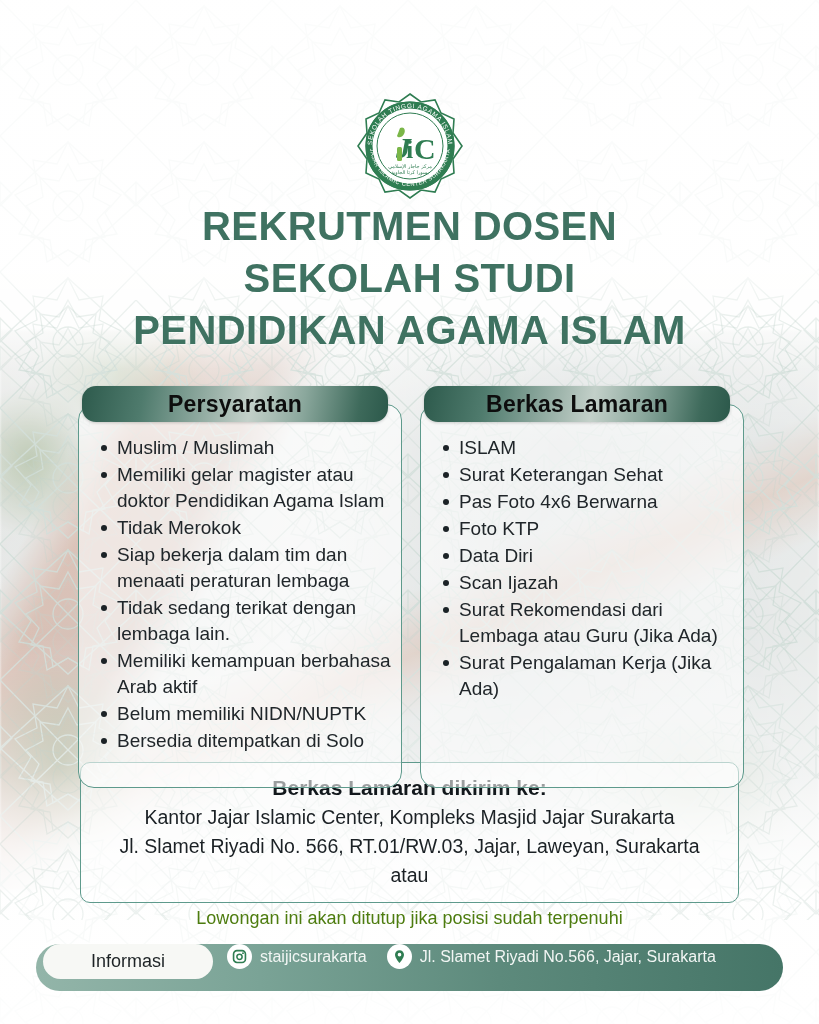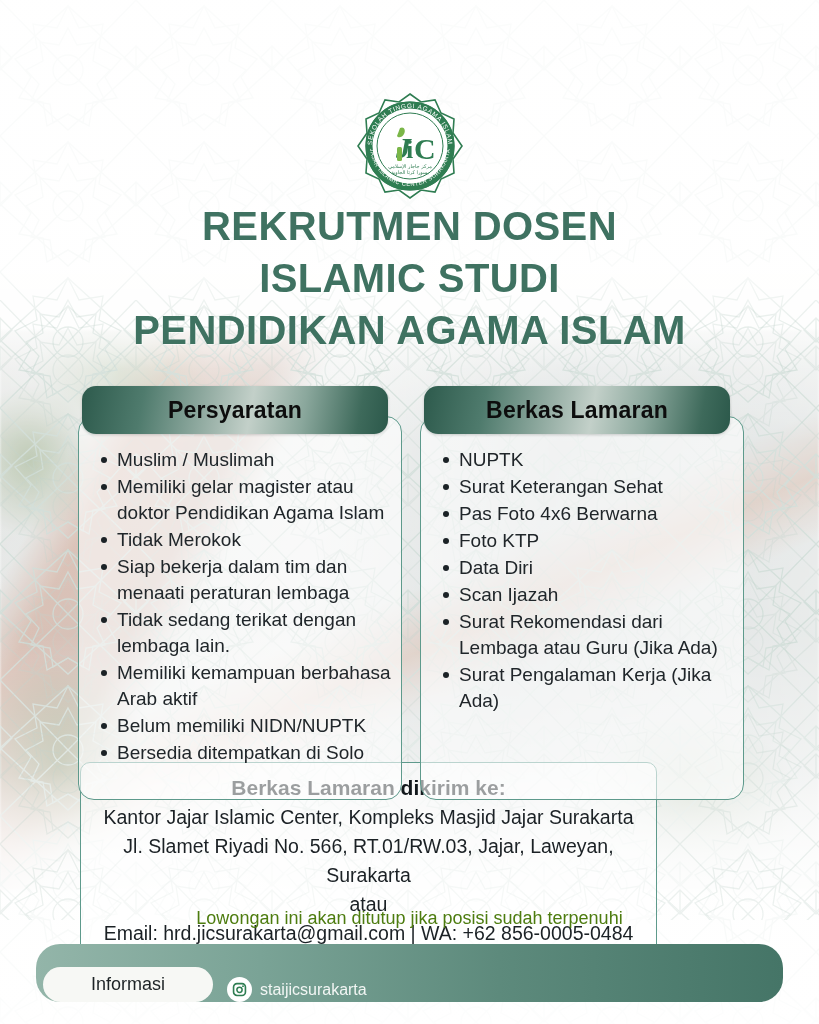--- a/index.html
+++ b/index.html
@@ -118,21 +118,21 @@
     gap: 18px;
     align-items: flex-start;
   }
   .card {
     position: relative;
     flex: 1 1 0;
   }
   .card-head {
     position: relative;
     z-index: 3;
-    height: 48px;
+    height: 36px;
     border-radius: 14px;
     display: flex;
     align-items: center;
     justify-content: center;
     background: linear-gradient(100deg,
         #2d5a4c 0%,
         #4f7b6d 20%,
         #9fb5ac 44%,
         #c3d0c9 55%,
         #8aa79c 72%,
@@ -181,21 +181,21 @@
     height: 6px;
     border-radius: 50%;
     background: #1b2226;
   }
 
   
   .contact-box {
     position: absolute;
     left: 80px;
     top: 762px;
-    width: 577px;
+    width: 659px;
     border: 1.4px solid #5e9a8c;
     border-radius: 10px;
     background: rgba(255,255,255,0.50);
     padding: 10px 12px 12px 12px;
     box-sizing: border-box;
     text-align: center;
   }
   .contact-title {
     font-size: 21px;
     font-weight: bold;
@@ -218,25 +218,25 @@
     font-size: 18px;
     color: #4d7c0f;
   }
 
   
   .footer-bar {
     position: absolute;
     left: 36px;
     top: 944px;
     width: 747px;
-    height: 58px;
+    height: 47px;
     border-radius: 24px;
     background: linear-gradient(90deg, #93b5a9 0%, #7aa396 30%, #5d8a7c 62%, #457567 100%);
     display: flex;
-    align-items: flex-end;
+    align-items: flex-start;
     padding-left: 7px;
     box-sizing: border-box;
   }
   .info-pill {
     height: 35px;
     min-width: 130px;
     padding: 0 20px;
     border-radius: 18px;
     background: #f7f8f5;
     display: flex;
@@ -326,21 +326,21 @@
         <text x="58" y="67" font-size="30" font-weight="bold" font-family="Liberation Serif, serif" fill="#2f7d52">C</text>
         <rect x="41" y="55" width="5" height="14" rx="1.5" fill="#7ab648"></rect>
       </g>
       <text x="54" y="76" font-size="5" text-anchor="middle" font-family="DejaVu Sans, sans-serif" fill="#2f7d52">مركز جاجار الإسلامي</text>
       <text x="54" y="82" font-size="5" text-anchor="middle" font-family="DejaVu Sans, sans-serif" fill="#2f7d52">بسورا كرتا الجاوية</text>
     </svg>
   </div>
 
   <div class="title-block">
     <div class="title-line">REKRUTMEN DOSEN</div>
-    <div class="title-line">ISLAMIC STUDI</div>
+    <div class="title-line">SEKOLAH STUDI</div>
     <div class="title-line">PENDIDIKAN AGAMA ISLAM</div>
   </div>
 
   <div class="cards">
 
     <div class="card">
       <div class="card-head">
         <span class="card-head-title">Persyaratan</span>
       </div>
       <div class="card-body left">
@@ -356,53 +356,61 @@
         </ul>
       </div>
     </div>
 
     <div class="card">
       <div class="card-head">
         <span class="card-head-title">Berkas Lamaran</span>
       </div>
       <div class="card-body right">
         <ul class="req-list">
-          <li>NUPTK</li>
+          <li>ISLAM</li>
           <li>Surat Keterangan Sehat</li>
           <li>Pas Foto 4x6 Berwarna</li>
           <li>Foto KTP</li>
           <li>Data Diri</li>
           <li>Scan Ijazah</li>
           <li>Surat Rekomendasi dari Lembaga atau Guru (Jika Ada)</li>
           <li>Surat Pengalaman Kerja (Jika Ada)</li>
         </ul>
       </div>
     </div>
 
   </div>
 
   <div class="contact-box">
     <div class="contact-title">Berkas Lamaran dikirim ke:</div>
     <div class="contact-line">Kantor Jajar Islamic Center, Kompleks Masjid Jajar Surakarta</div>
     <div class="contact-line">Jl. Slamet Riyadi No. 566, RT.01/RW.03, Jajar, Laweyan, Surakarta</div>
     <div class="contact-line">atau</div>
-    <div class="contact-line">Email: hrd.jicsurakarta@gmail.com | WA: +62 856-0005-0484</div>
   </div>
 
   <div class="note">Lowongan ini akan ditutup jika posisi sudah terpenuhi</div>
 
   <div class="footer-bar">
     <div class="info-pill">Informasi</div>
 
     <div class="foot-item">
       <span class="foot-icon">
         <svg width="15" height="15" viewBox="0 0 24 24">
           <rect x="2.5" y="2.5" width="19" height="19" rx="5.5" fill="none" stroke="#2f7d52" stroke-width="2.6"></rect>
           <circle cx="12" cy="12.4" r="4.2" fill="none" stroke="#2f7d52" stroke-width="2.4"></circle>
           <circle cx="17.6" cy="6.6" r="1.5" fill="#2f7d52"></circle>
         </svg>
       </span>
       <span class="foot-text">staijicsurakarta</span>
     </div>
 
+    <div class="foot-item">
+      <span class="foot-icon">
+        <svg width="15" height="15" viewBox="0 0 24 24">
+          <path d="M12 1.8c-4 0-7.2 3.2-7.2 7.2 0 5.4 7.2 13.2 7.2 13.2s7.2-7.8 7.2-13.2c0-4-3.2-7.2-7.2-7.2z" fill="#2f7d52"></path>
+          <circle cx="12" cy="9" r="2.9" fill="#ffffff"></circle>
+        </svg>
+      </span>
+      <span class="foot-text">Jl. Slamet Riyadi No.566, Jajar, Surakarta</span>
+    </div>
   </div>
 
 </div>
 
 </body></html>

